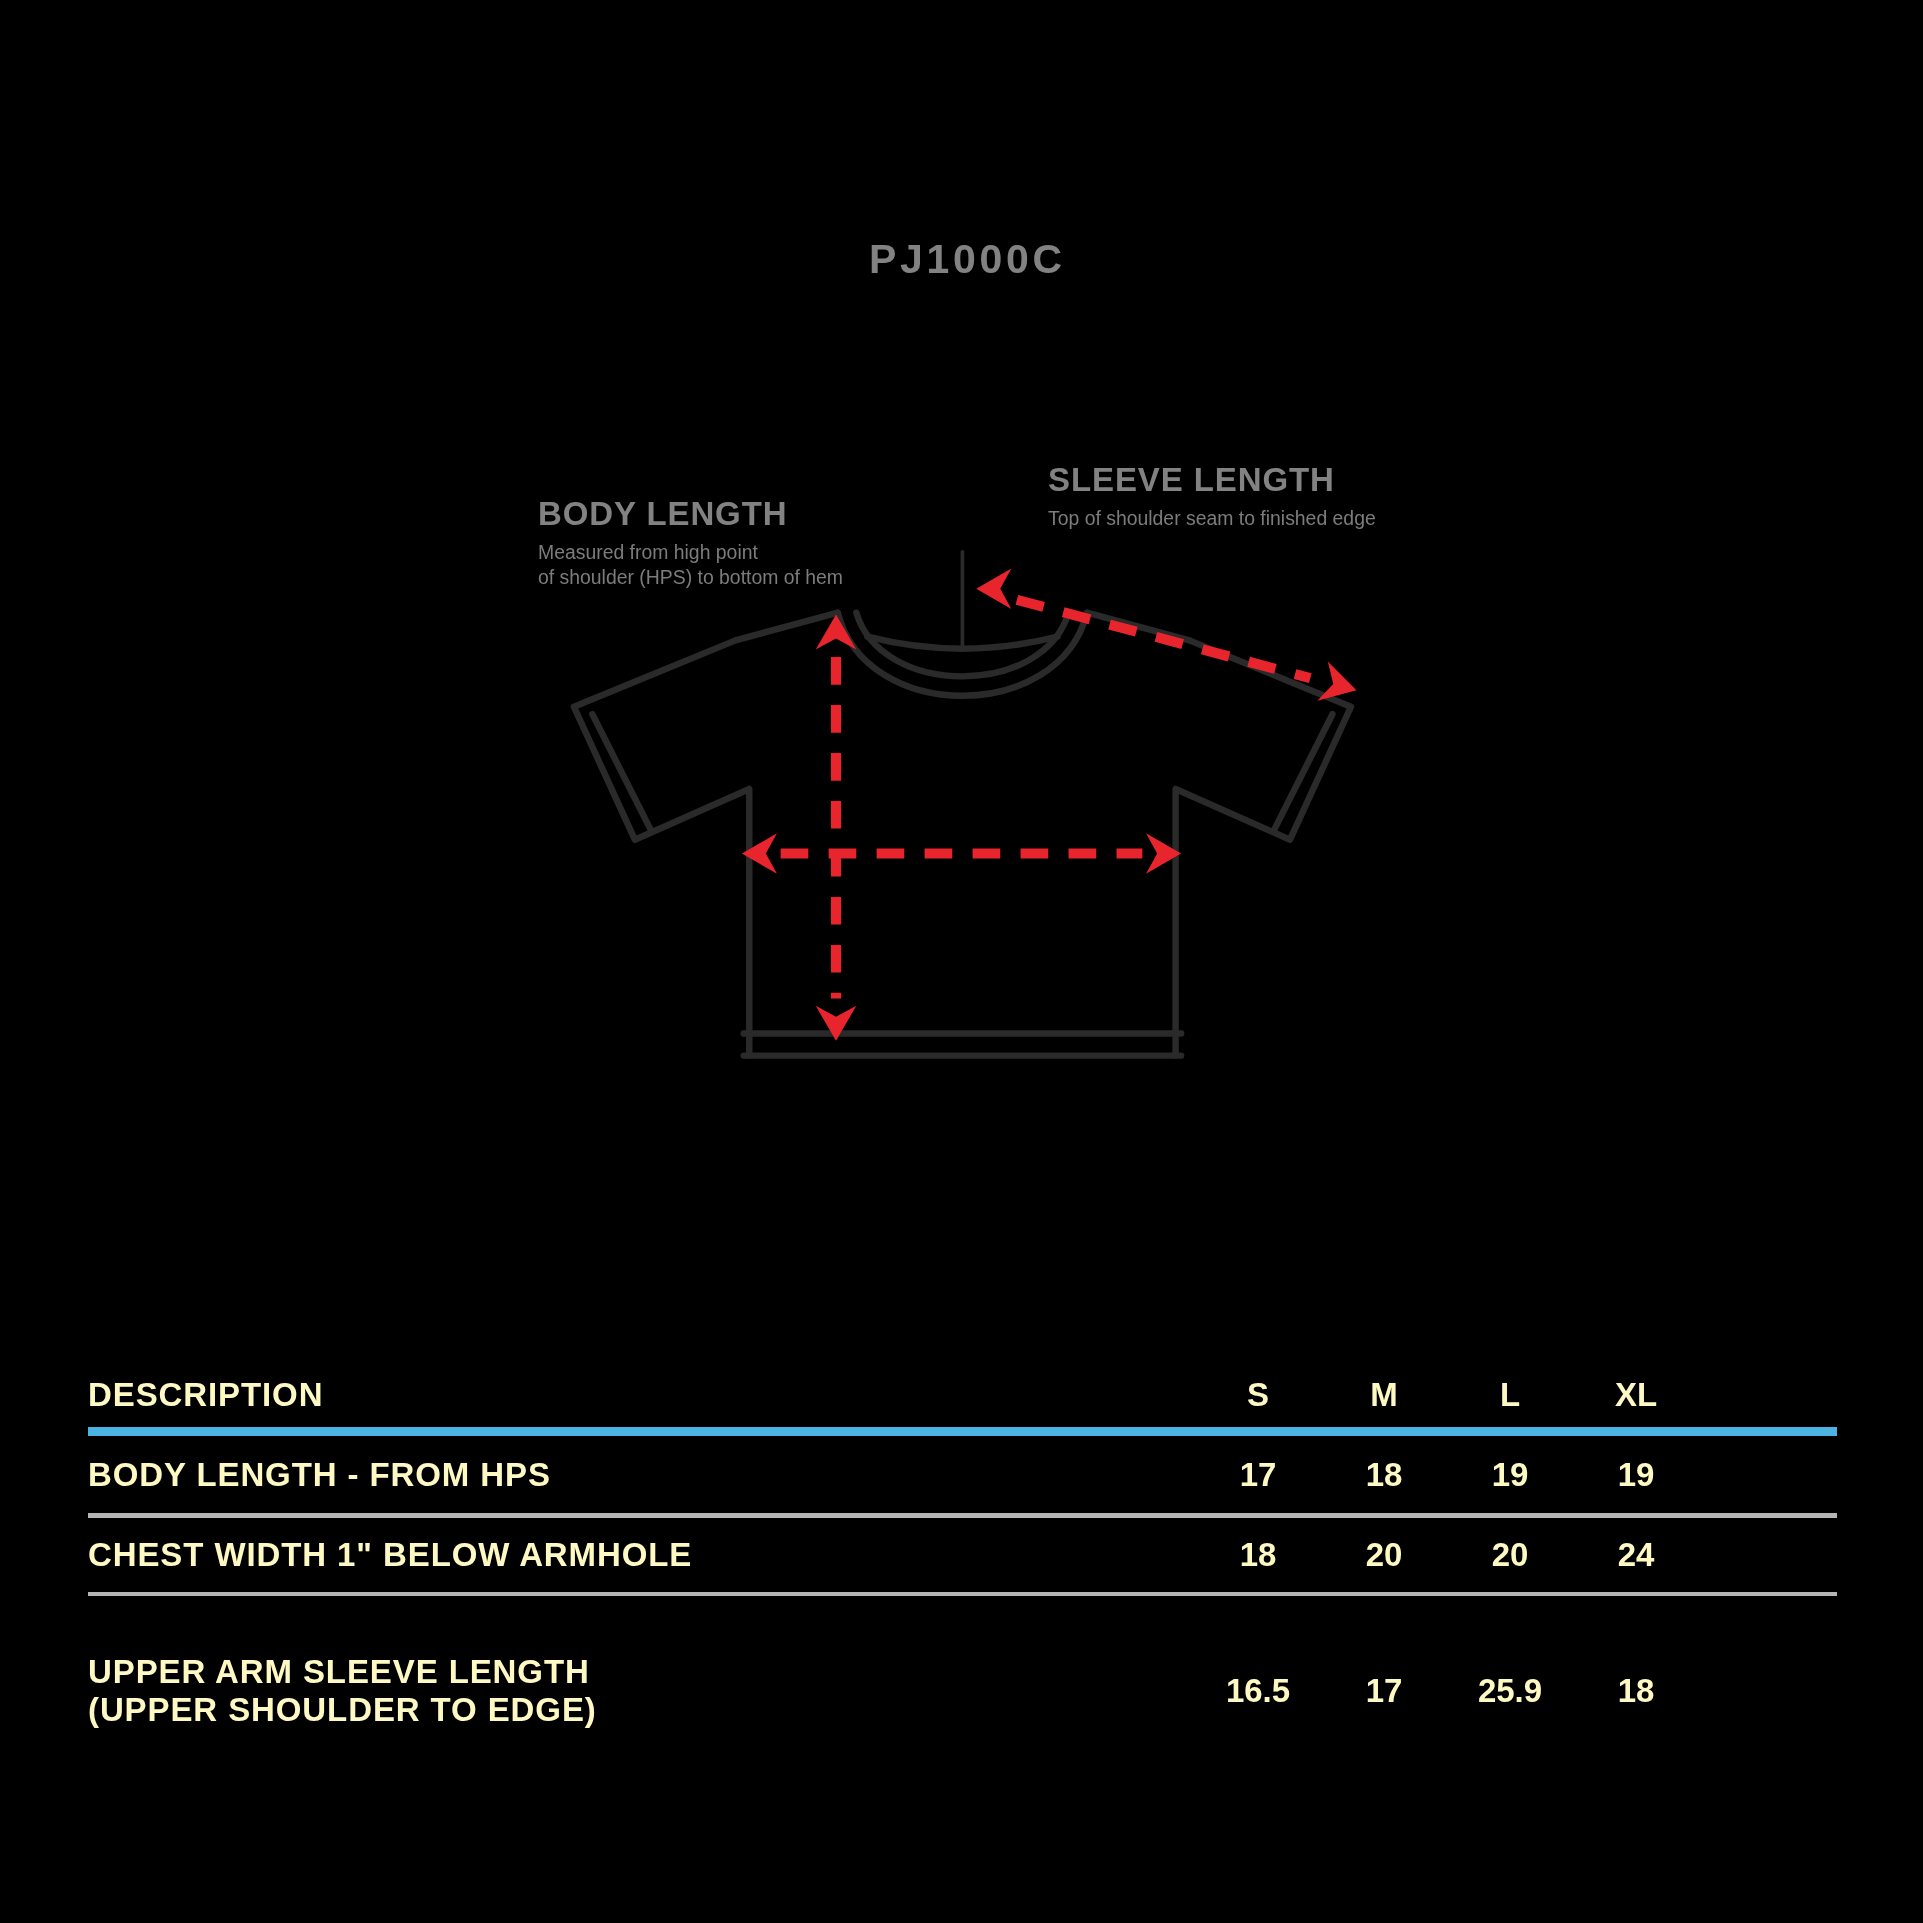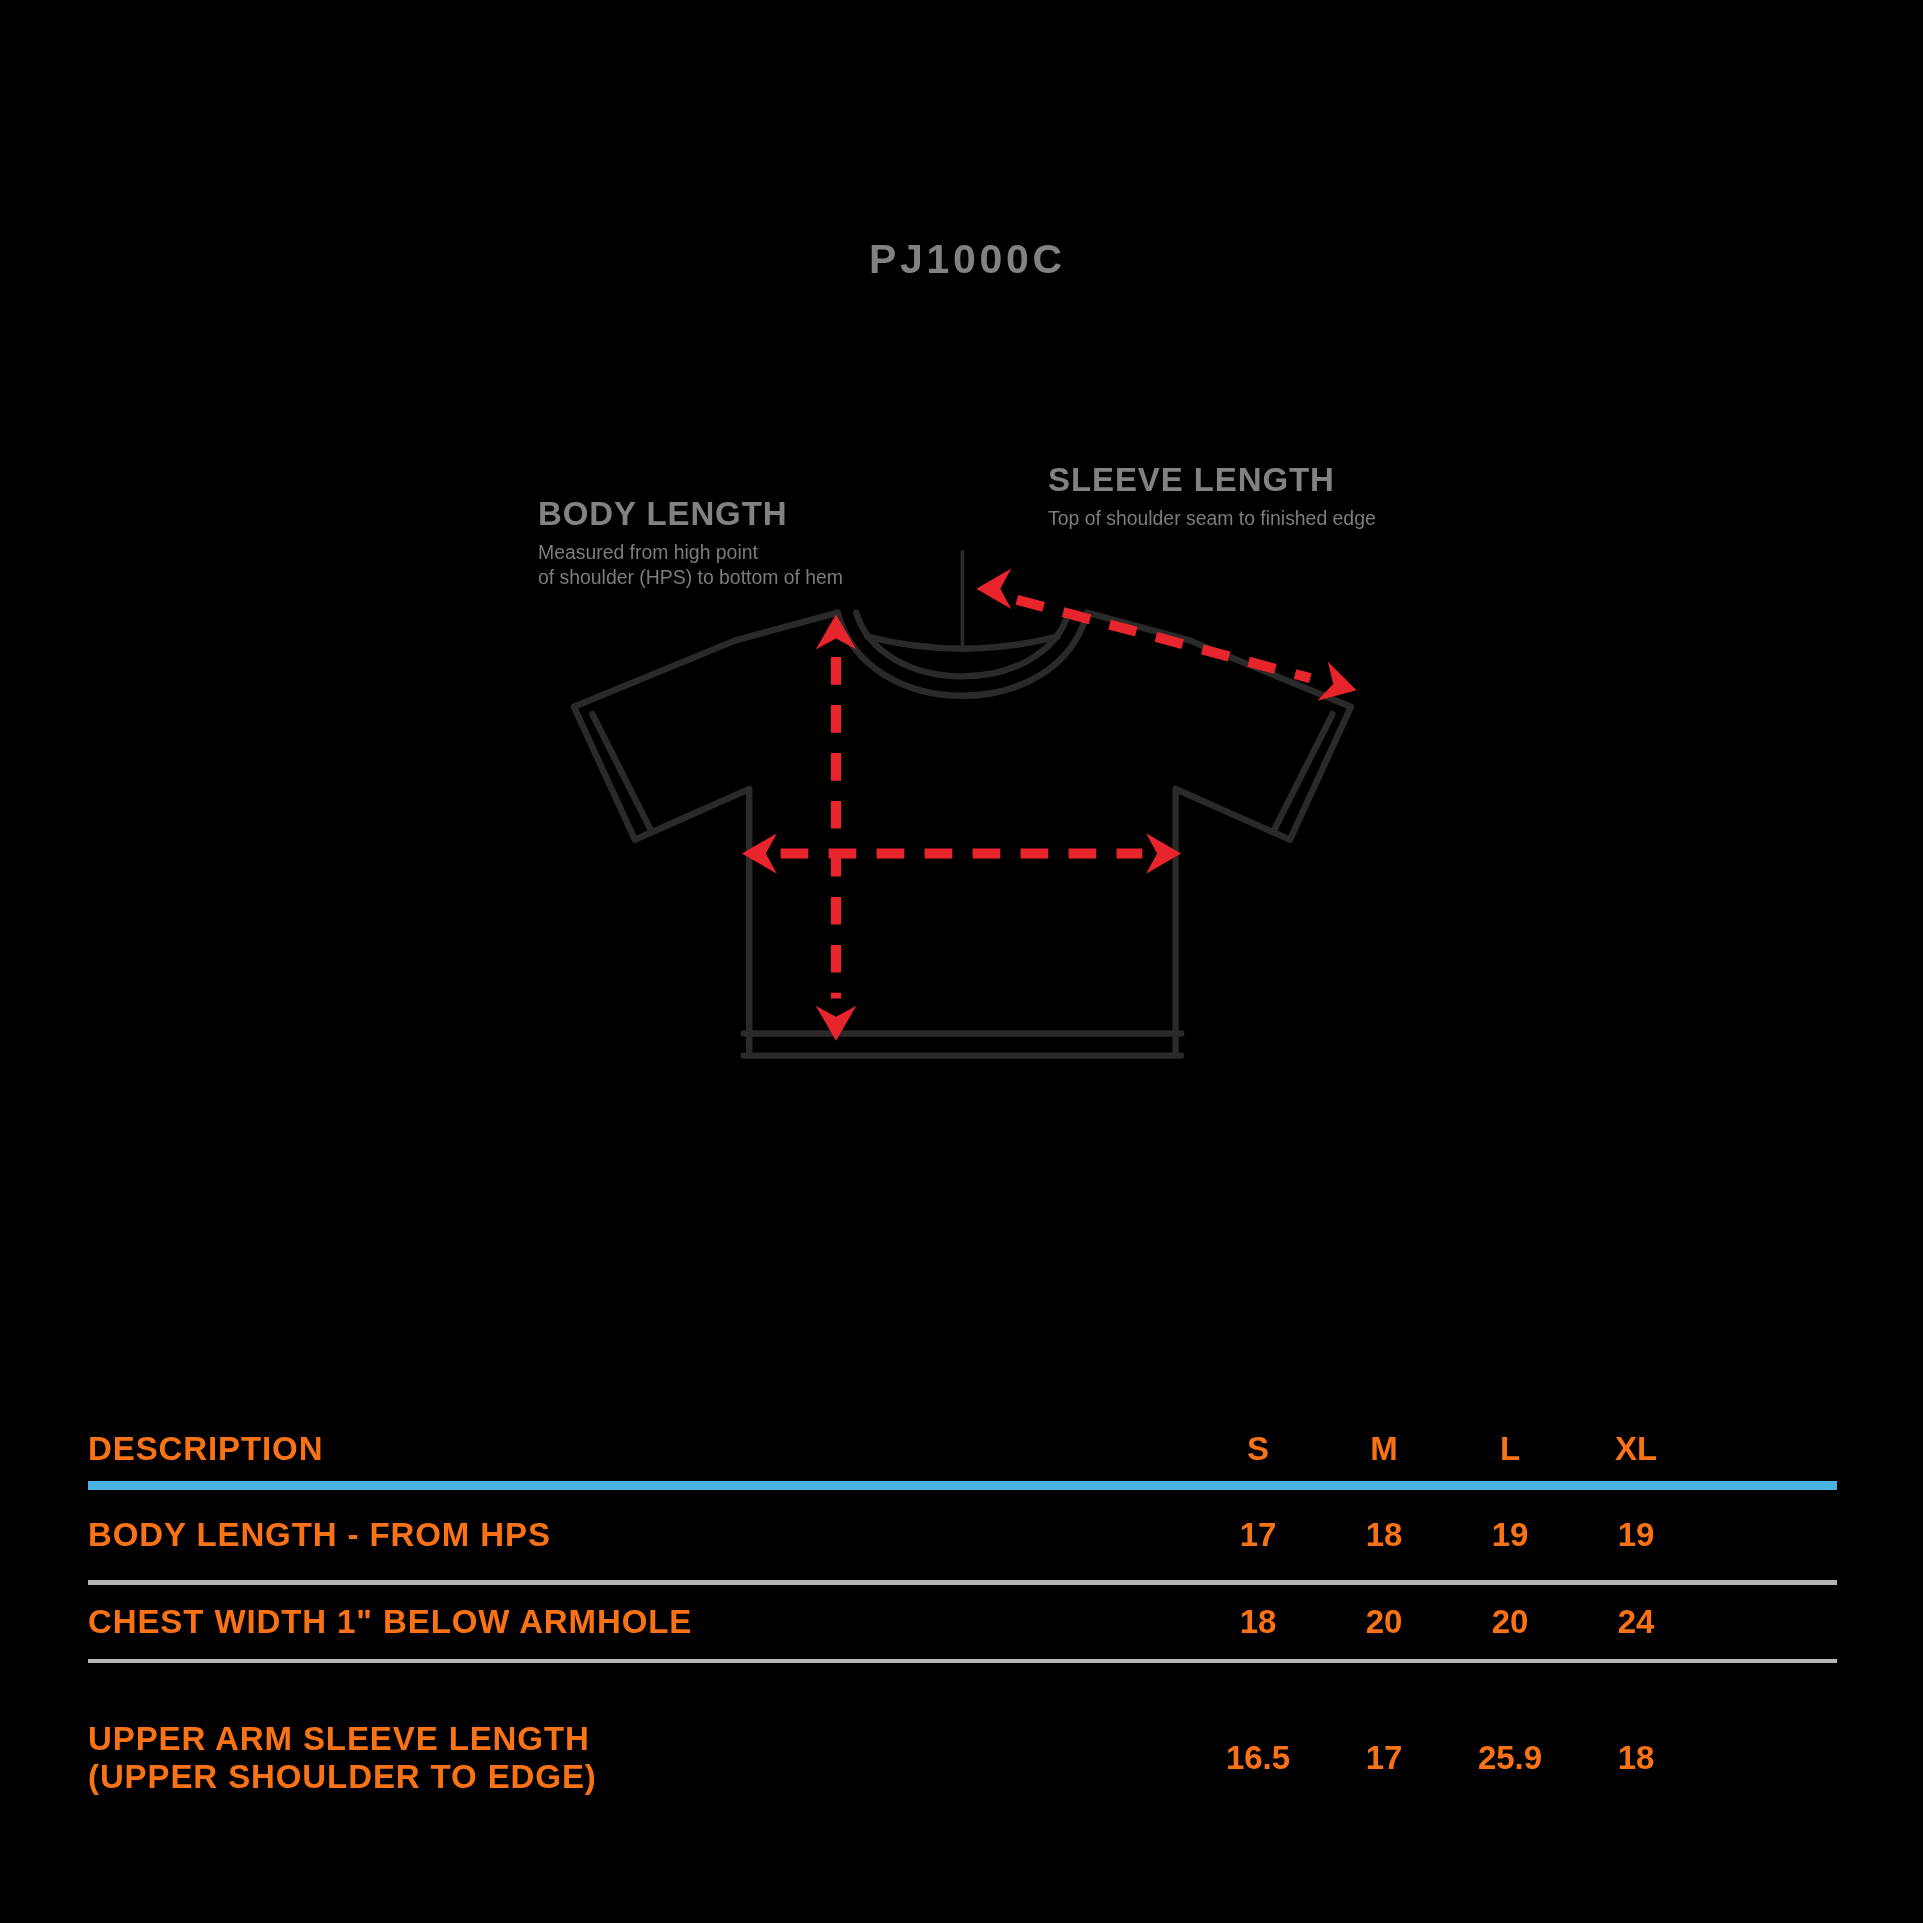--- a/index.html
+++ b/index.html
@@ -12,26 +12,26 @@
     font-size:41px;font-weight:bold;color:#828282;letter-spacing:3.7px;
   }
   svg.diagram{position:absolute;left:0;top:0;}
   .diag-label{position:absolute;color:#828282;}
   .diag-label .hd{margin:0;font-size:33px;font-weight:bold;letter-spacing:0.9px;}
   .diag-label .sub{margin:6.5px 0 0;font-size:19.4px;line-height:1.3;color:#7c7c7c;font-weight:normal;}
   #lbl-body{left:538px;top:495px;width:388px;}
   #lbl-sleeve{left:1048px;top:461px;width:425px;}
   #lbl-chest{left:506px;top:849px;width:277px;}
 
-  .spec-table{position:absolute;left:88px;top:1416px;width:1749px;color:#f97316;}
+  .spec-table{position:absolute;left:88px;top:1362px;width:1749px;color:#fef9c3;}
   .trow{display:grid;grid-template-columns:1fr 126px 126px 126px 126px 138px;align-items:center;}
   .trow .lbl{font-size:33px;font-weight:bold;letter-spacing:0.9px;text-align:left;}
   .trow .val{font-size:33px;font-weight:bold;text-align:center;}
   .trow.head{height:65px;}
-  .trow.r1{height:90px;}
+  .trow.r1{height:77px;}
   .trow.r2{height:74px;}
   .trow.r3{padding:20px 0 24px;margin-top:37px;}
   .rule-blue{height:9.2px;background:#4db3e3;}
   .rule-gray{height:4.6px;background:#b5b5b5;}
   .lbl .line2{display:block;}
 </style>
 </head>
 <body>
 
 <div class="canvas">

